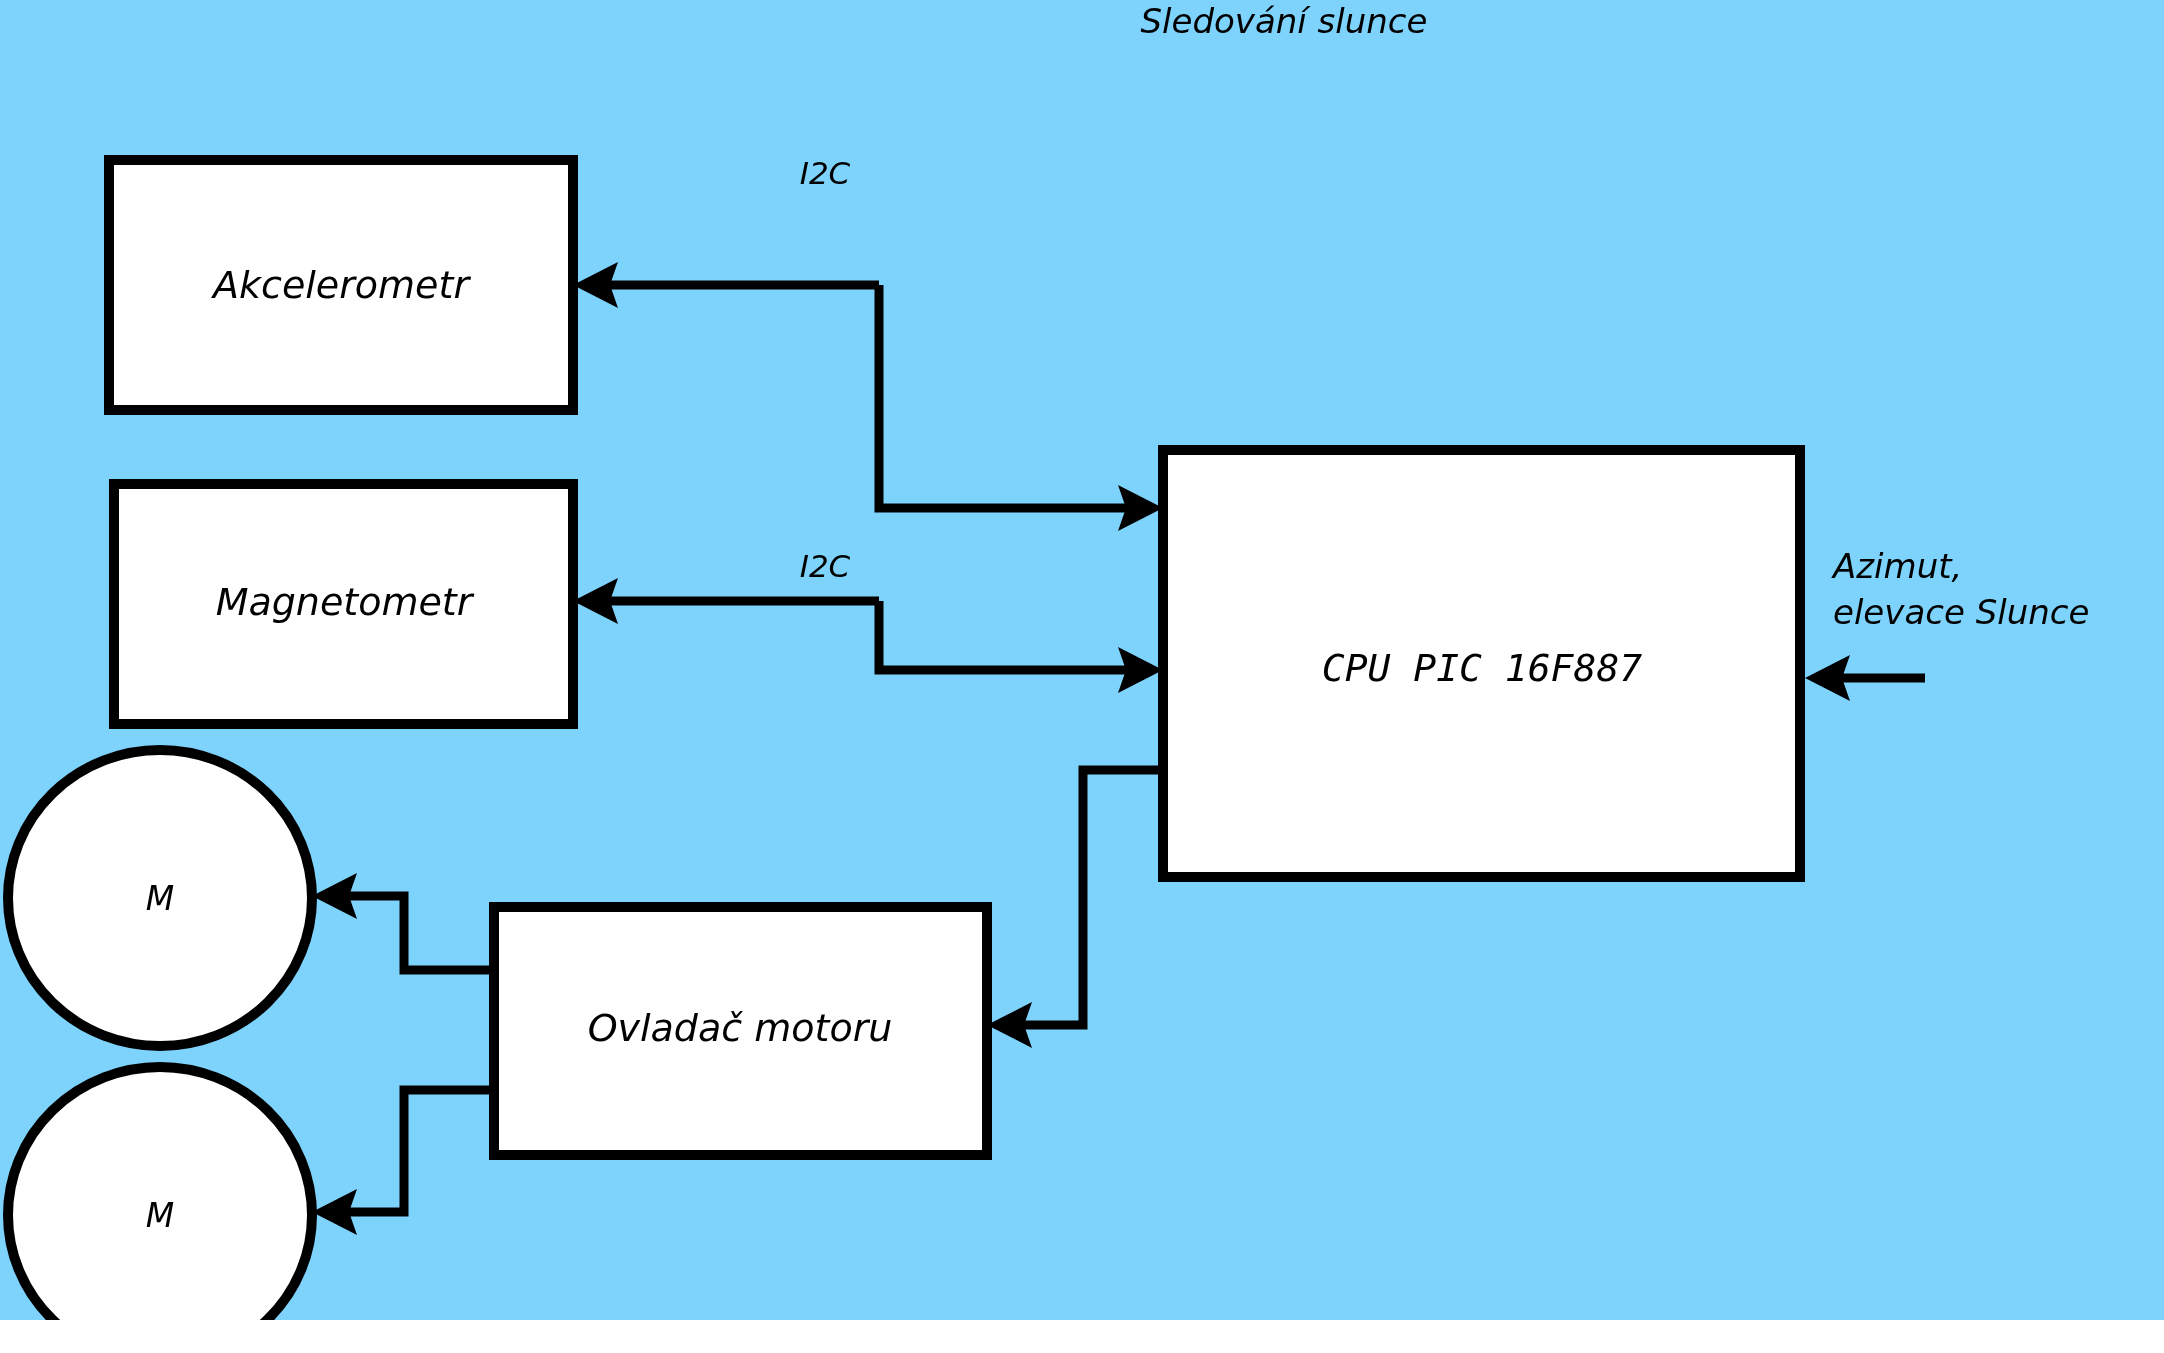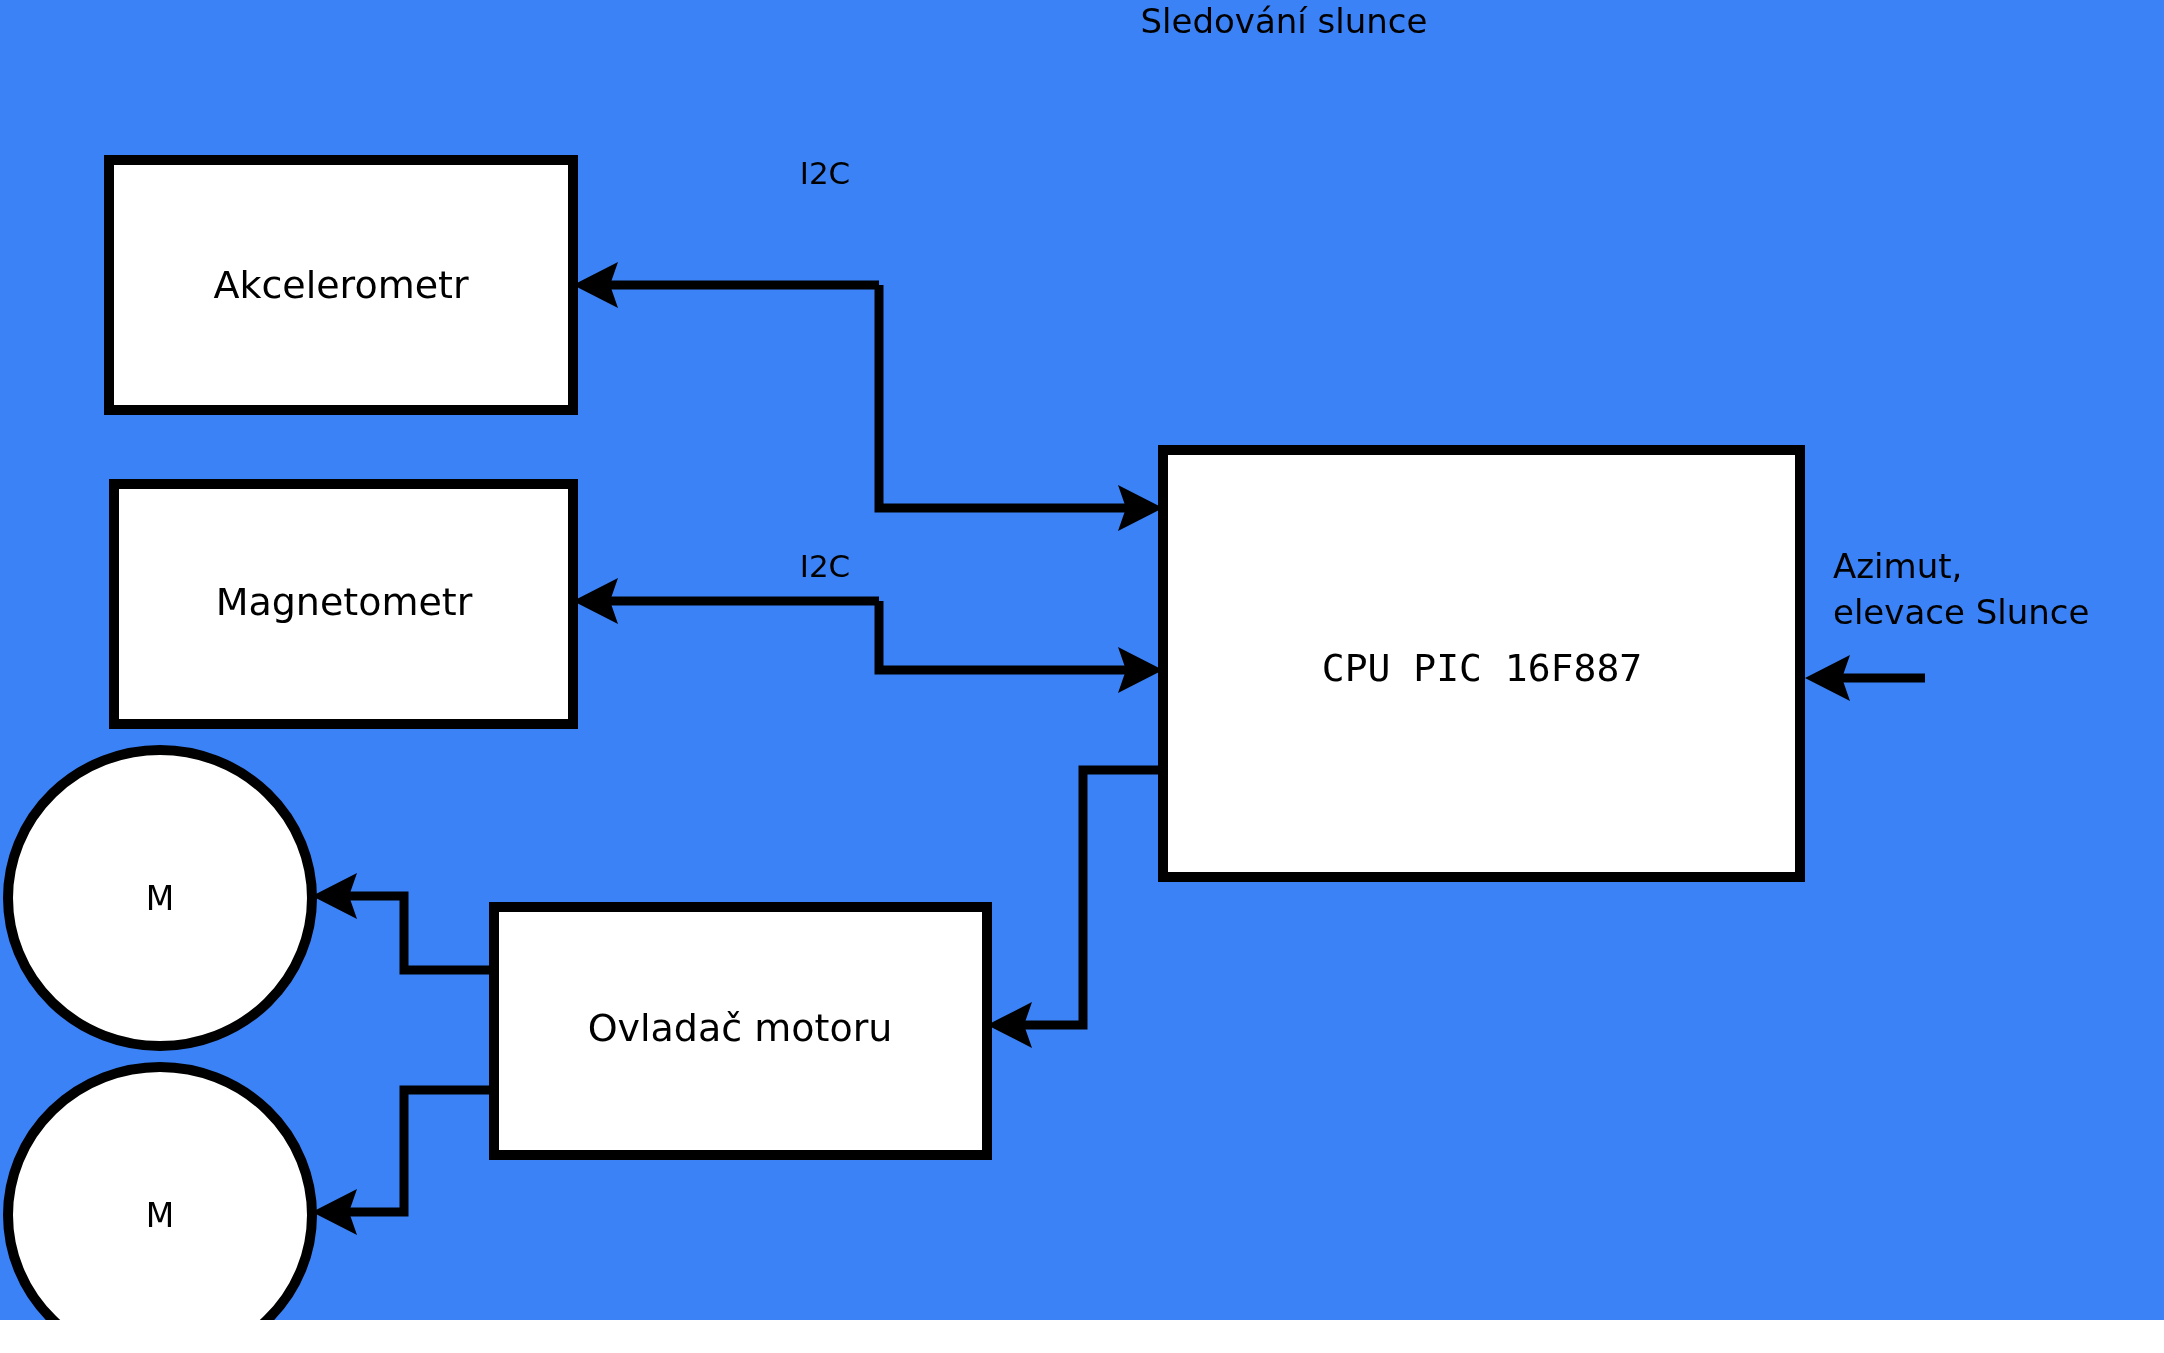--- a/index.html
+++ b/index.html
@@ -4,23 +4,24 @@
 <style>
   html, body {
     margin: 0;
     padding: 0;
     background: #ffffff;
   }
   #canvas {
     position: relative;
     width: 2164px;
     height: 1320px;
-    background: #3b82f6;
+    background: #7dd3fc;
     overflow: hidden;
     font-family: "DejaVu Sans", sans-serif;
+    font-style: italic;
   }
   #diagram-svg {
     position: absolute;
     top: 0;
     left: 0;
     width: 2164px;
     height: 1353px;
   }
   .node-box {
     fill: #ffffff;

